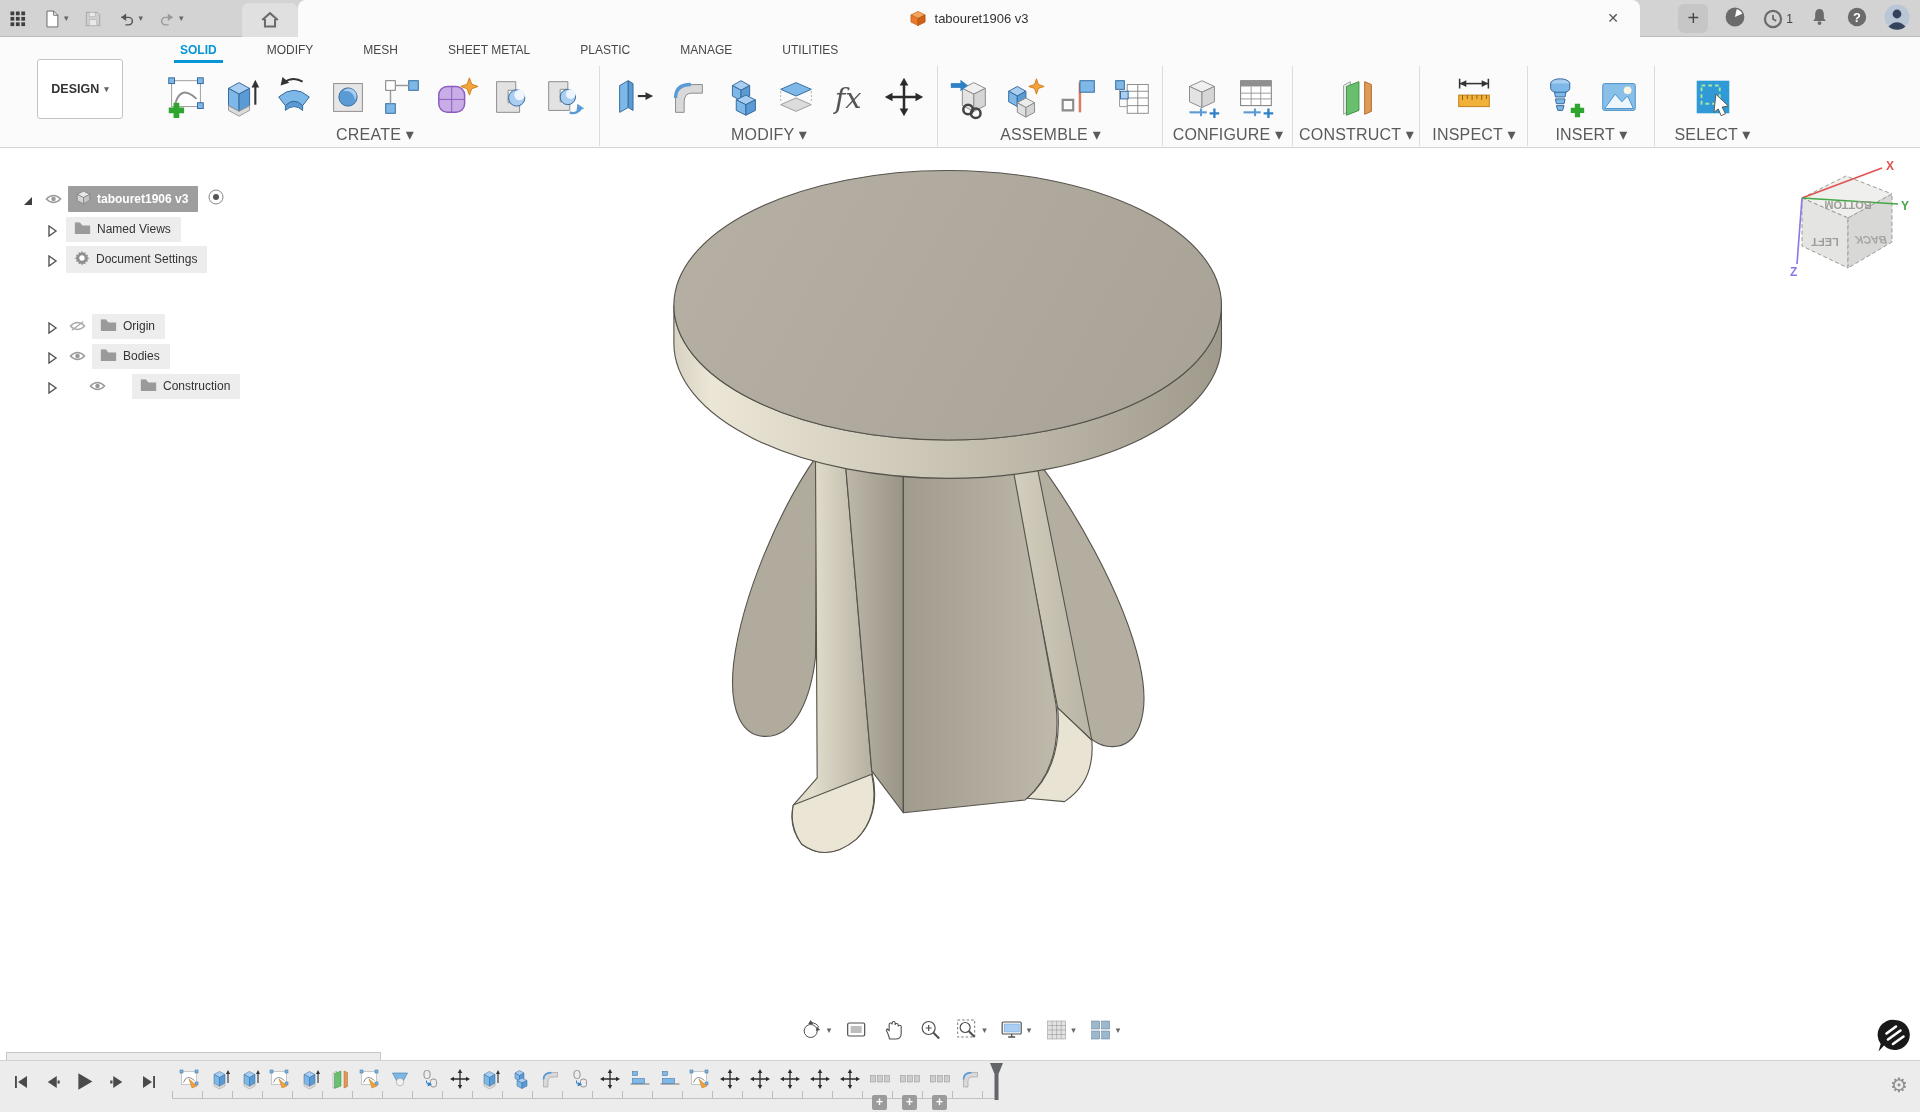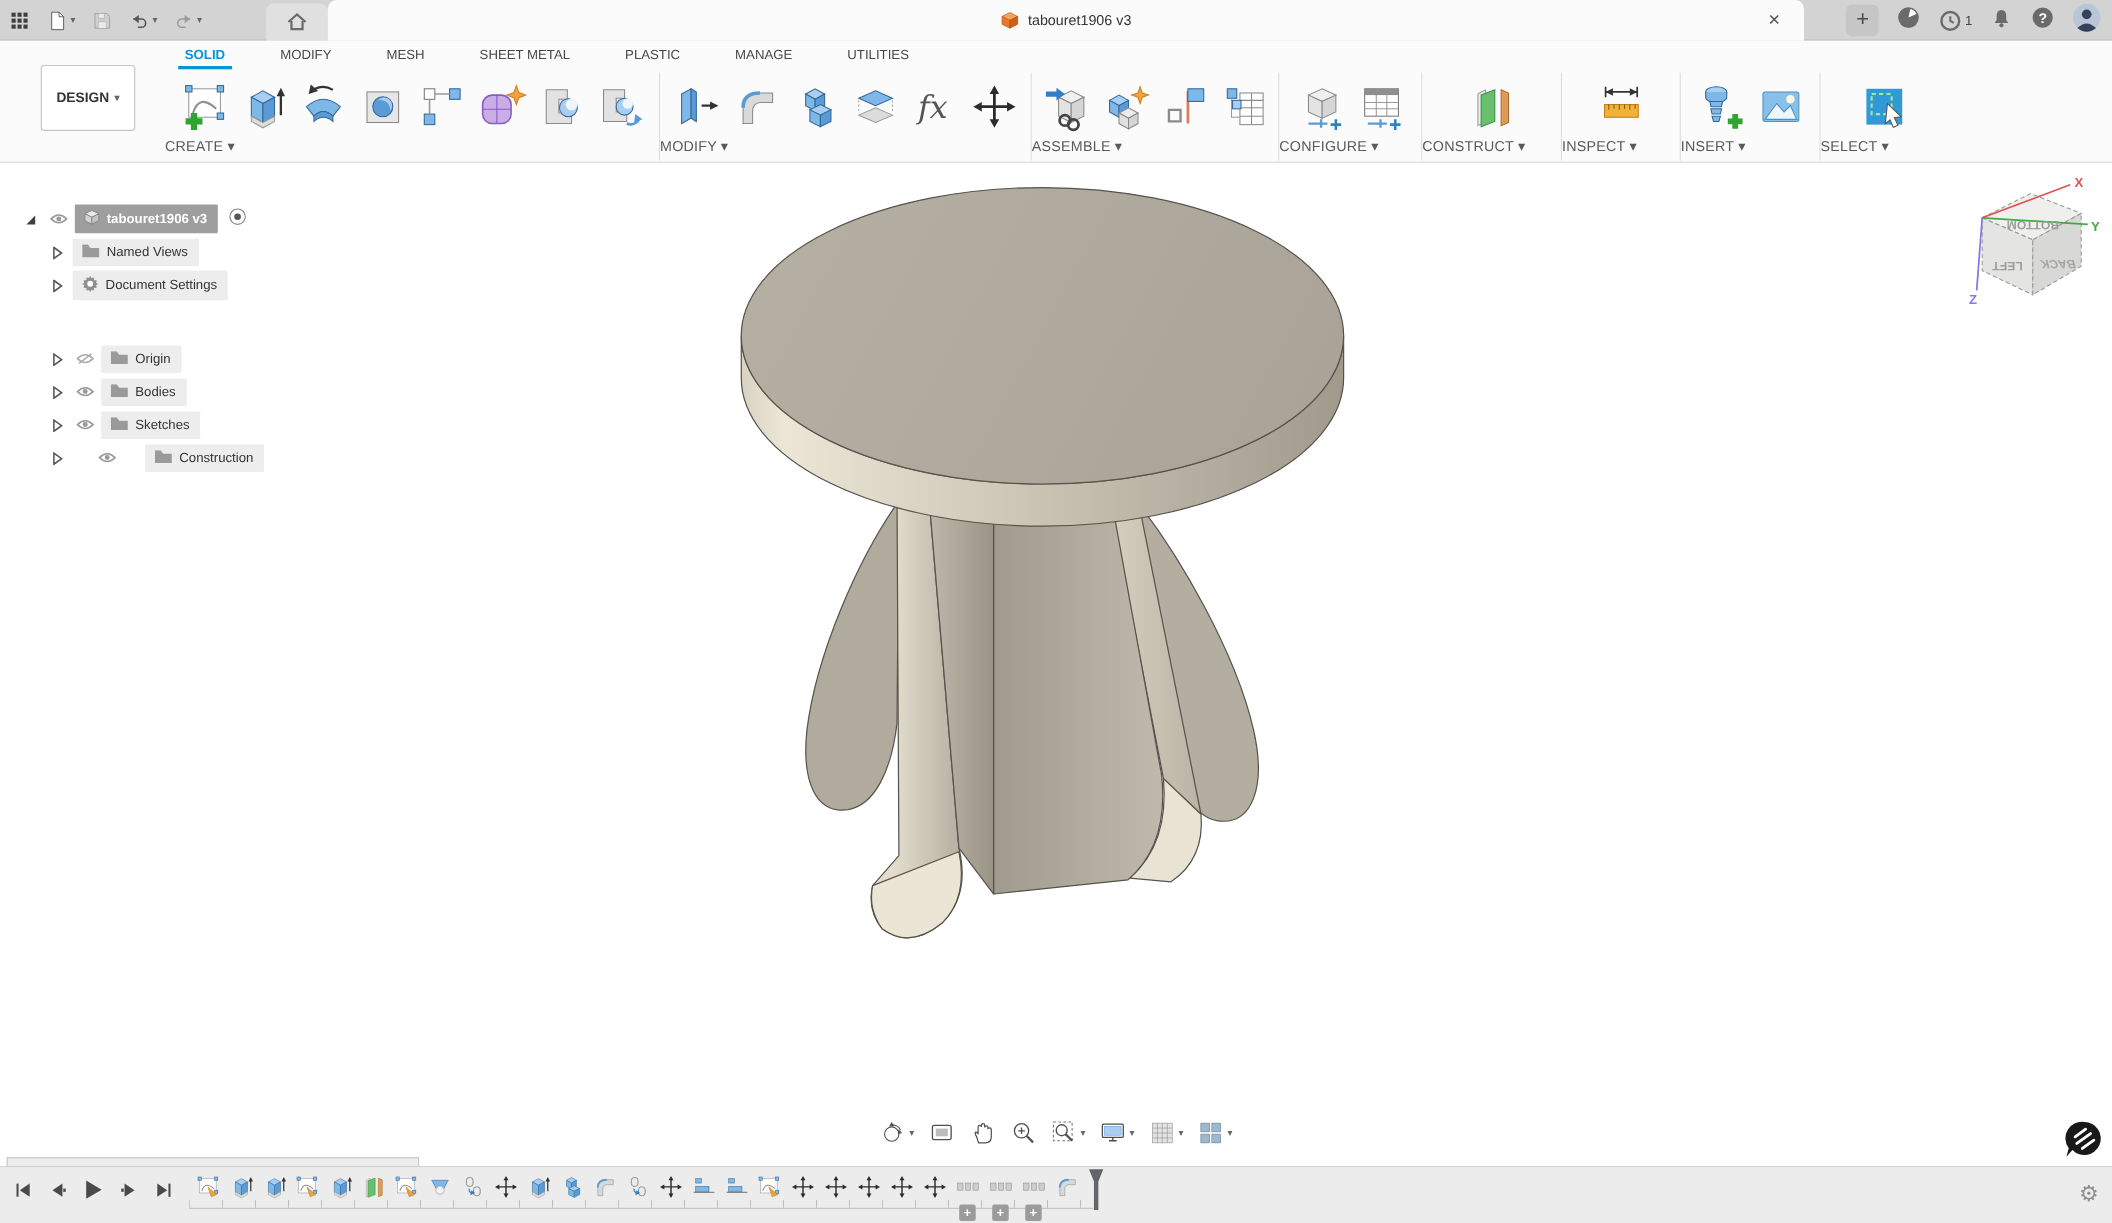--- a/index.html
+++ b/index.html
@@ -17,28 +17,28 @@
   .doc-tab .title-wrap { position:absolute; left:50%; top:0; transform:translateX(-50%); height:37px; display:flex; align-items:center; gap:8px; }
   .doc-title { font-size:13px; color:#333; }
   .tab-close { position:absolute; right:18px; top:9px; width:18px; height:18px; font-size:14px; color:#555; text-align:center; line-height:18px; cursor:default; }
   .tb-right { position:absolute; right:10px; top:0; height:37px; display:flex; align-items:center; gap:16px; }
   .newtab-btn { width:30px; height:29px; background:#c6c6c6; border-radius:6px; display:flex; align-items:center; justify-content:center; font-size:20px; color:#4a4a4a; }
   .tb-badge { font-size:12px; color:#444; margin-left:-12px; }
 
   
   #ribbon { position:absolute; left:0; top:37px; width:1920px; height:111px; background:#fbfbfb; border-bottom:1px solid #d5d5d5; }
   #design-btn { position:absolute; left:37px; top:22px; width:86px; height:60px; background:#fff; border:1px solid #c3c3c3; border-radius:3px; display:flex; align-items:center; justify-content:center; gap:5px; font-size:12.5px; font-weight:bold; color:#333; }
-  #ribbon-tabs { position:absolute; left:166px; top:0; height:25px; display:flex; gap:46px; align-items:center; }
+  #ribbon-tabs { position:absolute; left:178px; top:0; height:25px; display:flex; gap:46px; align-items:center; }
   .rtab { font-size:12px; color:#474747; padding:4px 2px; position:relative; cursor:default; white-space:nowrap; }
   .rtab.active { color:#0696d7; font-weight:bold; }
   .rtab.active::after { content:""; position:absolute; left:-4px; right:-4px; bottom:-2px; height:3px; background:#0696d7; }
   .rgroup { position:absolute; top:27px; height:80px; }
   .rgroup .ricons { height:58px; display:flex; align-items:center; justify-content:center; }
   .ricon { width:54px; height:54px; display:flex; align-items:flex-end; justify-content:center; cursor:default; }
-  .rgroup .rlabel { text-align:left; font-size:13px; color:#5a5a5a; margin-top:3px; letter-spacing:0.2px; }
+  .rgroup .rlabel { text-align:center; font-size:16px; color:#5a5a5a; margin-top:3px; letter-spacing:0.2px; }
   .rgroup.divider::after { content:""; position:absolute; right:0; top:2px; bottom:-2px; width:1px; background:#dcdcdc; }
 
   
   #canvas { position:absolute; left:0; top:148px; width:1920px; height:912px; background:#ffffff; }
 
   
   .panel-header { position:absolute; left:6px; width:375px; height:28px; background:#ececec; border:1px solid #c6c6c6; display:flex; align-items:center; font-size:11px; color:#333; letter-spacing:0.6px; }
   #browser-header { top:4px; }
   #comments-header { top:904px; }
   .panel-header .ph-label { margin-left:10px; }
@@ -600,38 +600,20 @@
             </svg>
           </span>
           <span class="tpill">
             <span><svg width="17" height="14" viewBox="0 0 20 16">
                 <path d="M1 3 h7 l2 2 h9 v10 h-18 Z" fill="#9a9a9a"></path>
                 <path d="M1 3 v-1.5 h6 l1.5 1.5" fill="#8a8a8a"></path>
               </svg></span>
             <span>Bodies</span>
           </span>
         </div>
-        <div class="trow" style="padding-left: 40px;">
-          <span class="texp"><svg width="12" height="12" viewBox="0 0 12 12">
-              <polygon points="3,1 10,6 3,11" fill="none" stroke="#555" stroke-width="1.4"></polygon>
-            </svg></span>
-          <span class="teye">
-            <svg width="17" height="12" viewBox="0 0 24 16">
-              <path d="M2 8 Q12 -2 22 8 Q12 18 2 8 Z" fill="none" stroke="#9a9a9a" stroke-width="2"></path>
-              <circle cx="12" cy="8" r="3.2" fill="#9a9a9a"></circle>
-            </svg>
-          </span>
-          <span class="tpill">
-            <span><svg width="17" height="14" viewBox="0 0 20 16">
-                <path d="M1 3 h7 l2 2 h9 v10 h-18 Z" fill="#9a9a9a"></path>
-                <path d="M1 3 v-1.5 h6 l1.5 1.5" fill="#8a8a8a"></path>
-              </svg></span>
-            <span>Sketches</span>
-          </span>
-        </div>
         <div class="trow" style="padding-left: 40px; gap: 20px;">
           <span class="texp"><svg width="12" height="12" viewBox="0 0 12 12">
               <polygon points="3,1 10,6 3,11" fill="none" stroke="#555" stroke-width="1.4"></polygon>
             </svg></span>
           <span class="teye">
             <svg width="17" height="12" viewBox="0 0 24 16">
               <path d="M2 8 Q12 -2 22 8 Q12 18 2 8 Z" fill="none" stroke="#9a9a9a" stroke-width="2"></path>
               <circle cx="12" cy="8" r="3.2" fill="#9a9a9a"></circle>
             </svg>
           </span>

